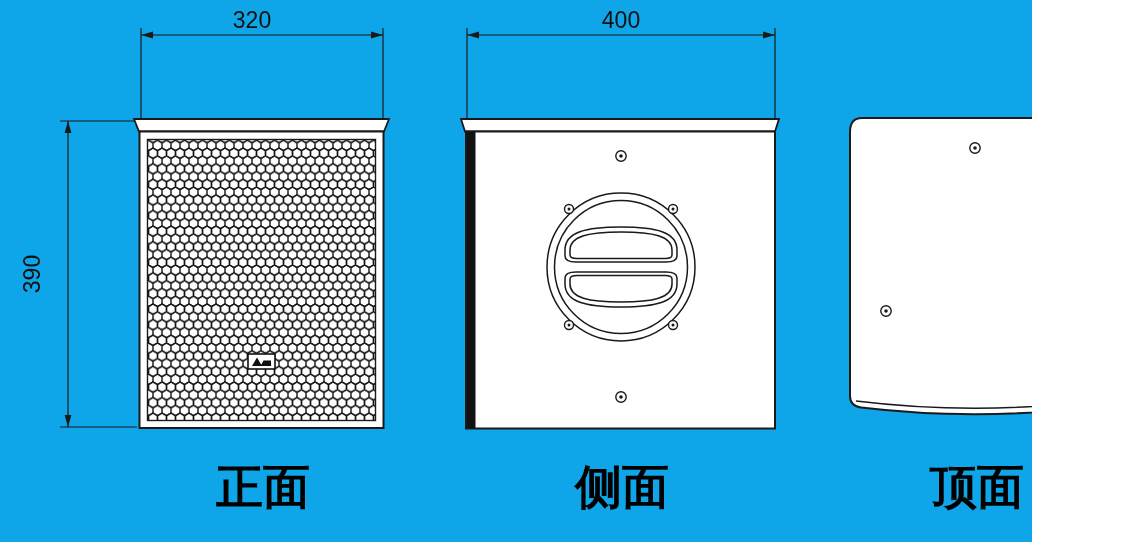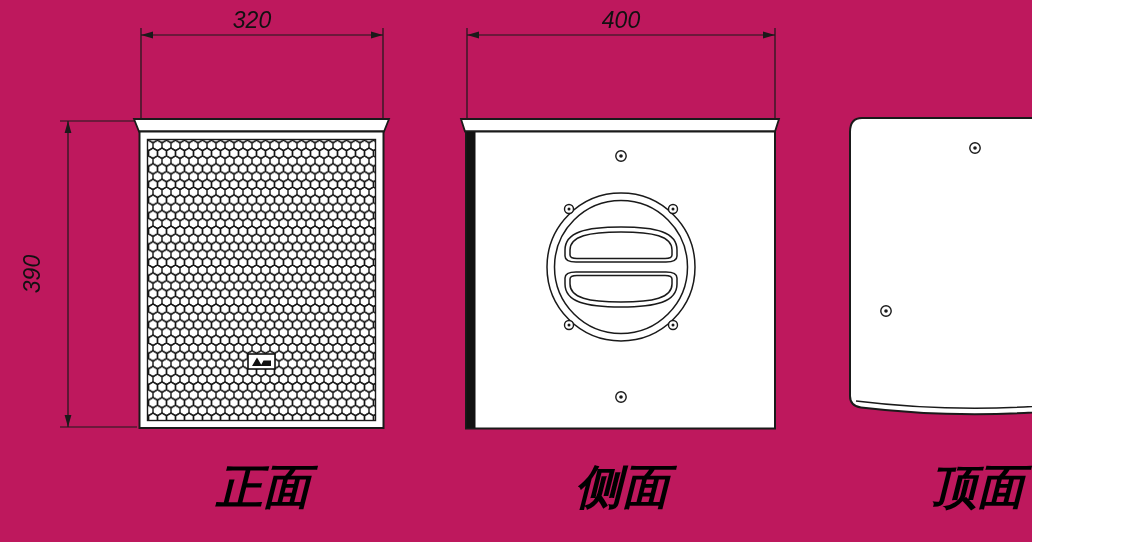--- a/index.html
+++ b/index.html
@@ -1,22 +1,21 @@
 <!DOCTYPE html>
 <html><head>
 <meta charset="utf-8">
 <style>
   html,body{margin:0;padding:0;background:#ffffff;}
   .page{
     position:relative;
     width:1032px;height:542px;
-    background:#be185d;
+    background:#0ea5e9;
     overflow:hidden;
     font-family:"Liberation Sans", sans-serif;
-    font-style:italic;
   }
   svg{display:block;}
   svg text{font-family:"Liberation Sans", sans-serif;}
   .dim-text{font-size:23px;fill:#111111;}
   .view-label{font-size:47px;font-weight:700;fill:#000000;}
   .outline{fill:#ffffff;stroke:#1a1a1a;stroke-width:1.8;}
   .outline2{fill:#ffffff;stroke:#1a1a1a;stroke-width:2;}
   .thin{fill:none;stroke:#1a1a1a;stroke-width:1.5;}
   .dimline{stroke:#1a1a1a;stroke-width:1.2;fill:none;}
   .arrow{fill:#1a1a1a;stroke:none;}

